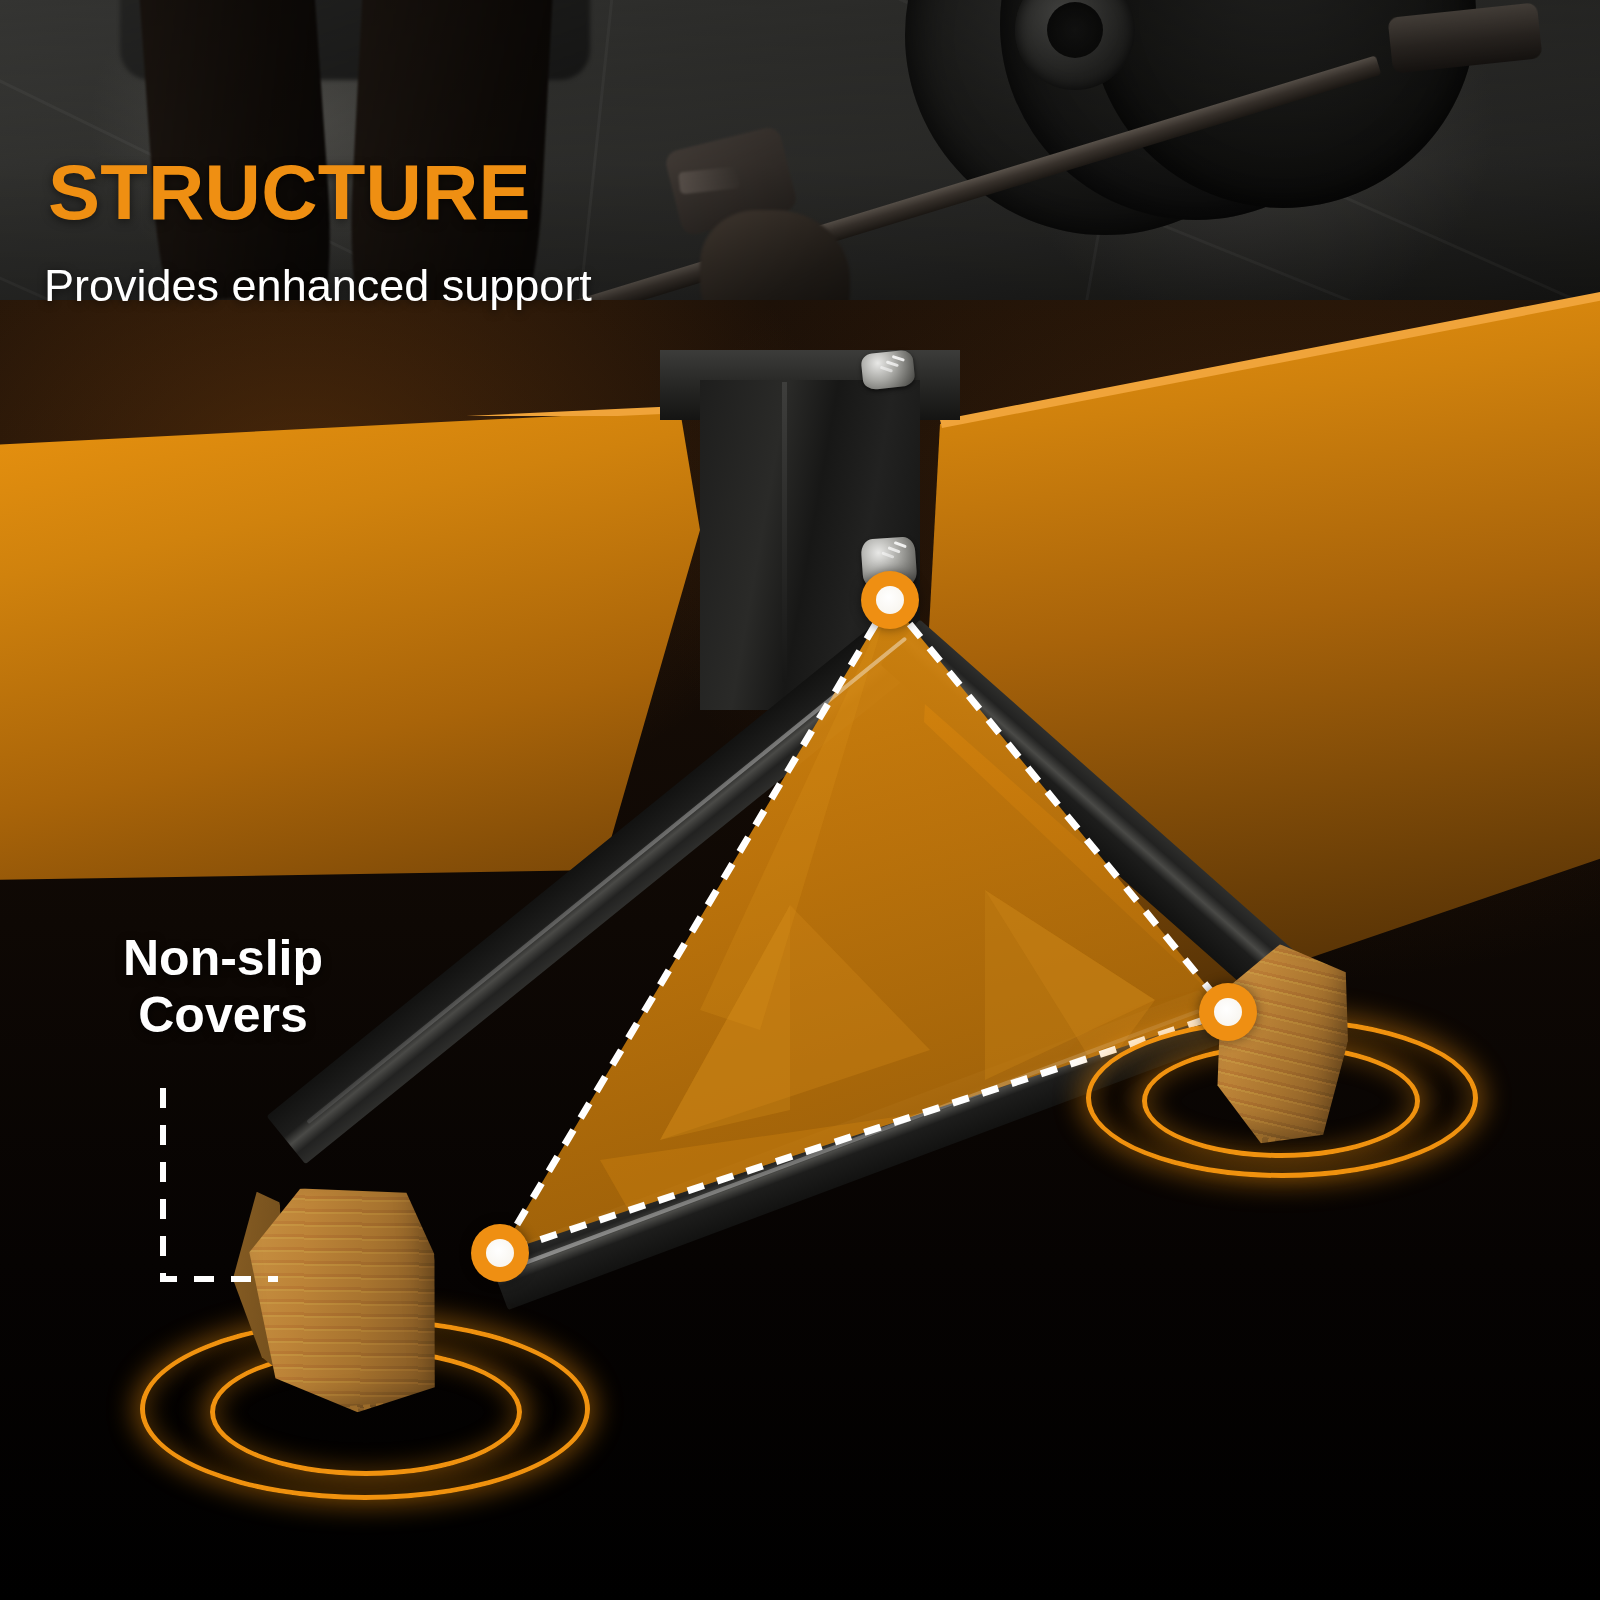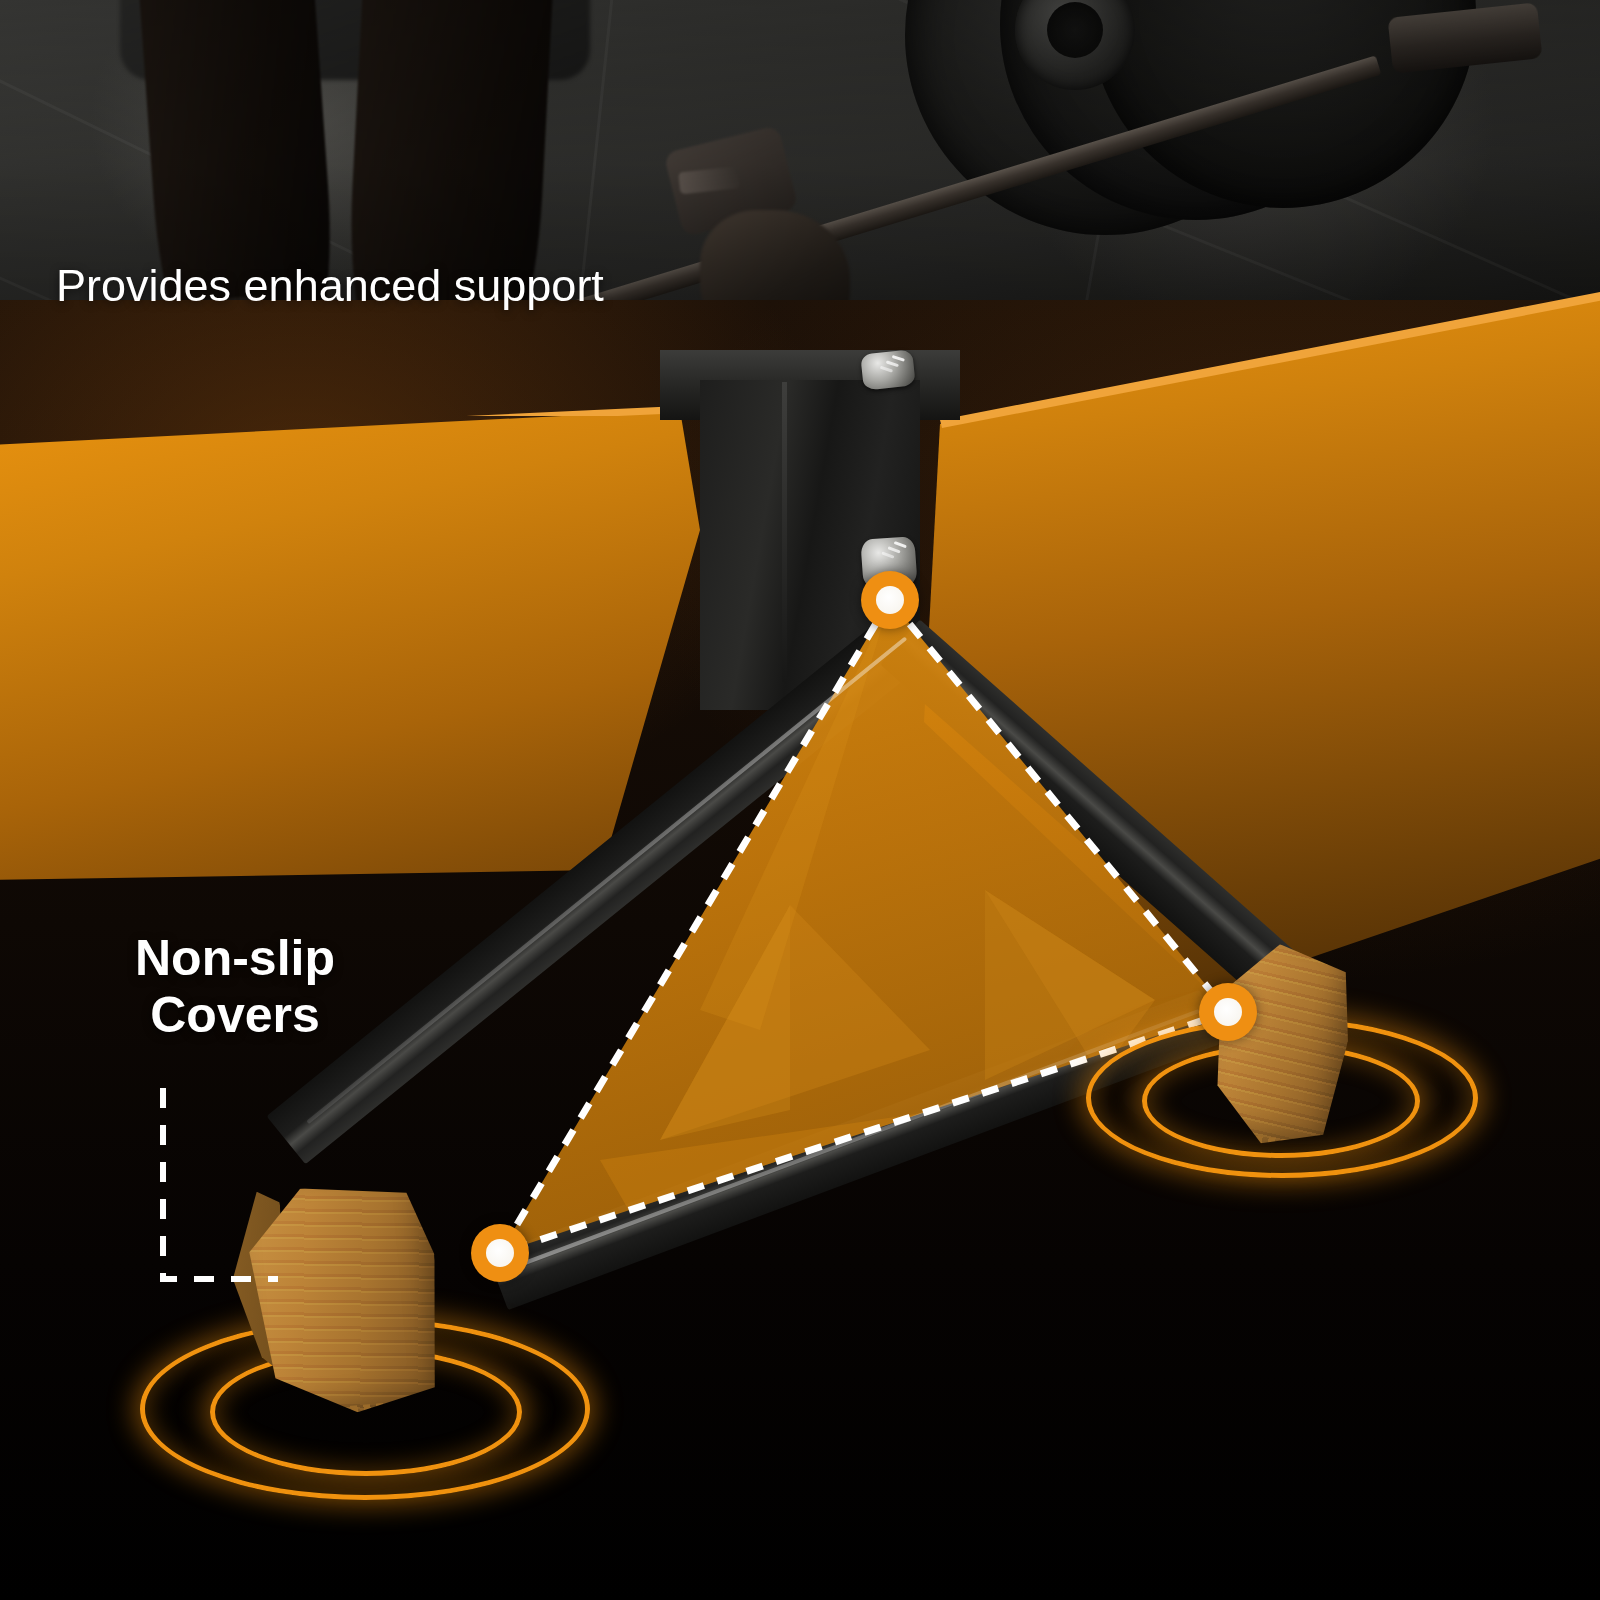--- a/index.html
+++ b/index.html
@@ -269,29 +269,29 @@
     white-space:nowrap;
   }
   .headline-2 {
     position:absolute; left:48px; top:152px;
     font-size:78px; font-weight:bold; color:#ef8f12;
     letter-spacing:0.2px; line-height:1.04;
     text-shadow:0 2px 10px rgba(0,0,0,.55);
     white-space:nowrap;
   }
   .subhead {
-    position:absolute; left:56px; top:260px;
+    position:absolute; left:44px; top:260px;
     font-size:45px; font-weight:normal; color:#ffffff;
     text-shadow:0 2px 9px rgba(0,0,0,.6);
     white-space:nowrap;
   }
 
   
   .callout {
-    position:absolute; left:104px; top:930px;
+    position:absolute; left:92px; top:930px;
     font-size:50px; font-weight:bold; color:#ffffff;
     line-height:1.14; text-align:center; width:262px;
     text-shadow:0 2px 10px rgba(0,0,0,.7);
   }
 </style>
 </head>
 <body>
 
 <div id="stage">
 
@@ -388,20 +388,21 @@
   </div>
 
   <div class="vertex v-top"></div>
   <div class="vertex v-right"></div>
   <div class="vertex v-left"></div>
 
   <svg class="tri-overlay" viewBox="0 0 1600 1600">
     <polyline points="163,1088 163,1279 278,1279" fill="none" stroke="#ffffff" stroke-width="6" stroke-dasharray="20 17" stroke-linecap="butt"></polyline>
   </svg>
 
+  <div class="headline-2">STRUCTURE</div>
   <div class="subhead">Provides enhanced support</div>
 
   <div class="callout">
     <span>Non-slip</span><br>
     <span>Covers</span>
   </div>
 
 </div>
 
 </body></html>

